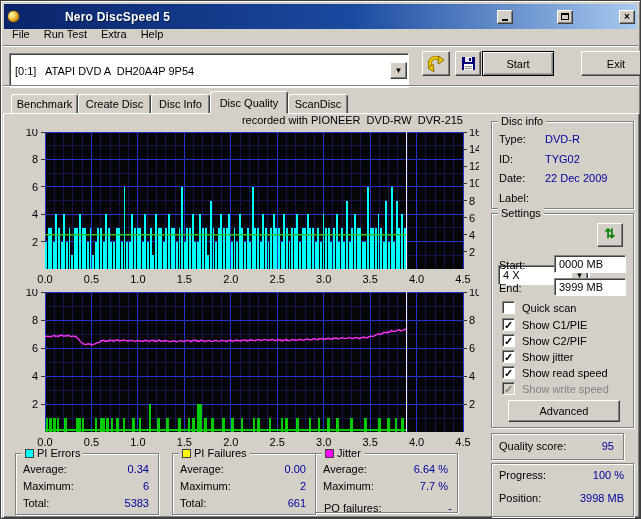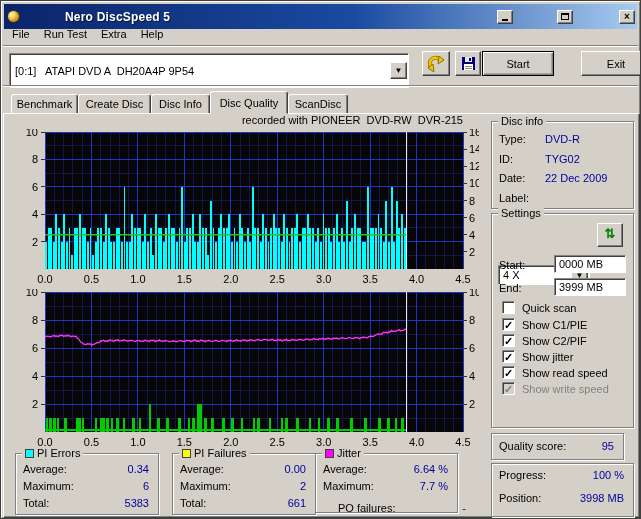--- a/index.html
+++ b/index.html
@@ -564,21 +564,21 @@
       </span>
     <div class="row" style="top:9px;">
         <span class="lbl">Average:</span>
         <span class="val">6.64 %</span>
       </div>
     <div class="row" style="top:26px;">
         <span class="lbl">Maximum:</span>
         <span class="val">7.7 %</span>
       </div>
   </div>
-  <div class="row abs" style="left:337px;top:501px;width:130px;">
+  <div class="row abs" style="left:323px;top:501px;width:130px;">
     <span class="lbl">PO failures:</span>
     <span class="val">-</span>
   </div>
 
   <div class="grp" style="left:490px;top:120px;width:143px;height:88px;">
     <span class="grp-legend">Disc info</span>
     <div class="row" style="top:11px;">
         <span class="lbl">Type:</span>
         <span class="val-left">DVD-R</span>
       </div>
@@ -633,20 +633,23 @@
         </div>
       <div class="cb checked" style="top:152px;">
           <span class="box"></span>
           <span class="cb-label">Show read speed</span>
         </div>
       <div class="cb checked disabled" style="top:168px;">
           <span class="box"></span>
           <span class="cb-label">Show write speed</span>
         </div>
     </div>
+    <div class="pushbtn" style="left:16px;top:186px;width:112px;height:22px;line-height:20px;">
+      <span>Advanced</span>
+    </div>
   </div>
 
   <div class="grp" style="left:490px;top:432px;width:133px;height:27px;">
     <div class="row" style="top:6px;">
         <span class="lbl">Quality score:</span>
         <span class="val">95</span>
       </div>
   </div>
 
   <div class="grp" style="left:490px;top:462px;width:143px;height:54px;">

